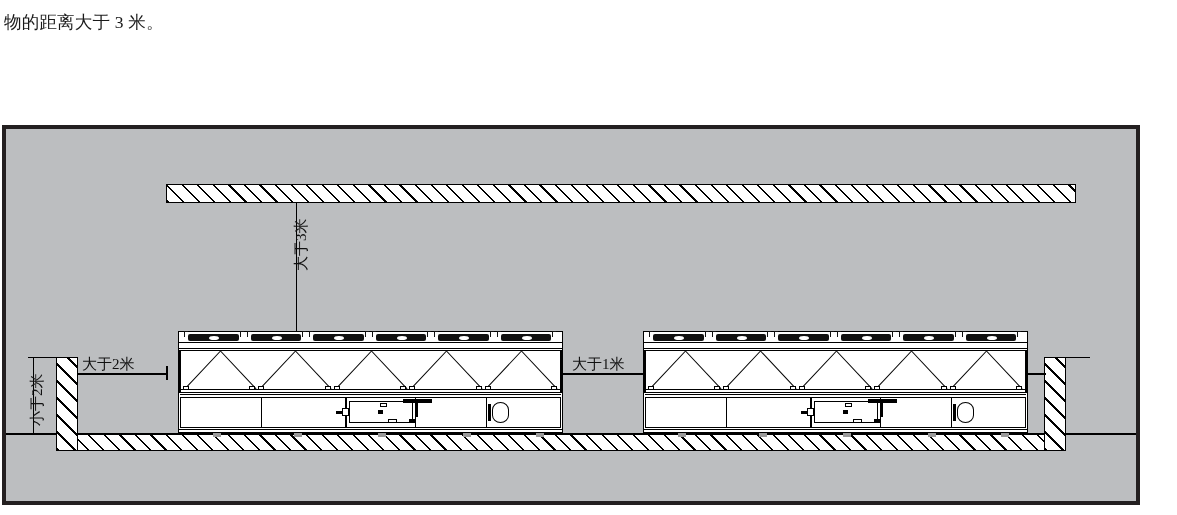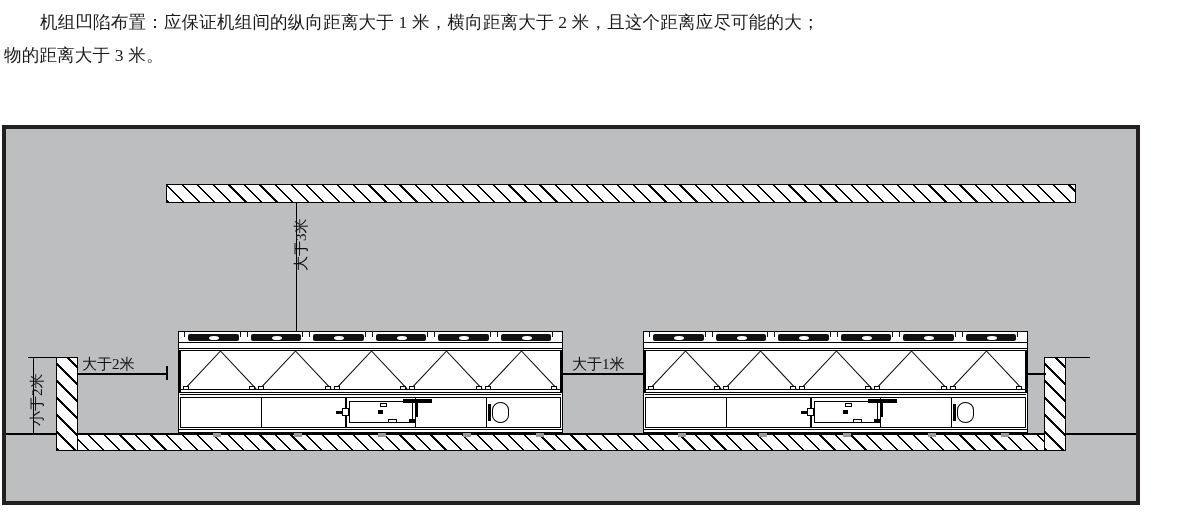--- a/index.html
+++ b/index.html
@@ -87,21 +87,20 @@
   }
   .coilleg{position:absolute;background:#000;width:1px;transform-origin:top center;}
   .panel{position:absolute;border:1.4px solid #000;background:#fff;box-sizing:border-box;}
   .thinbox{position:absolute;border:1px solid #000;background:#fff;box-sizing:border-box;}
   .foot{position:absolute;background:#9a9a9a;}
 </style>
 </head>
 <body>
 
 <div id="para">
-  <span class="ln"><span class="ind"></span><span>机组凹陷布置：应保证机组间的纵向距离大于 1 米，横向距离大于 2 米，且这个距离应尽可能的大；</span></span>
   <span class="ln">物的距离大于 3 米。</span>
 </div>
 
 <div id="figure">
   <div id="canvas">
 
     <div class="abs hatch" style="left:160px;top:55px;width:910px;height:19px;"></div>
 
     <div class="abs vline" style="left:290px;top:74px;height:133px;"></div>
     <div class="abs dimtext rot" style="left:288px;top:142px;">大于3米</div>

